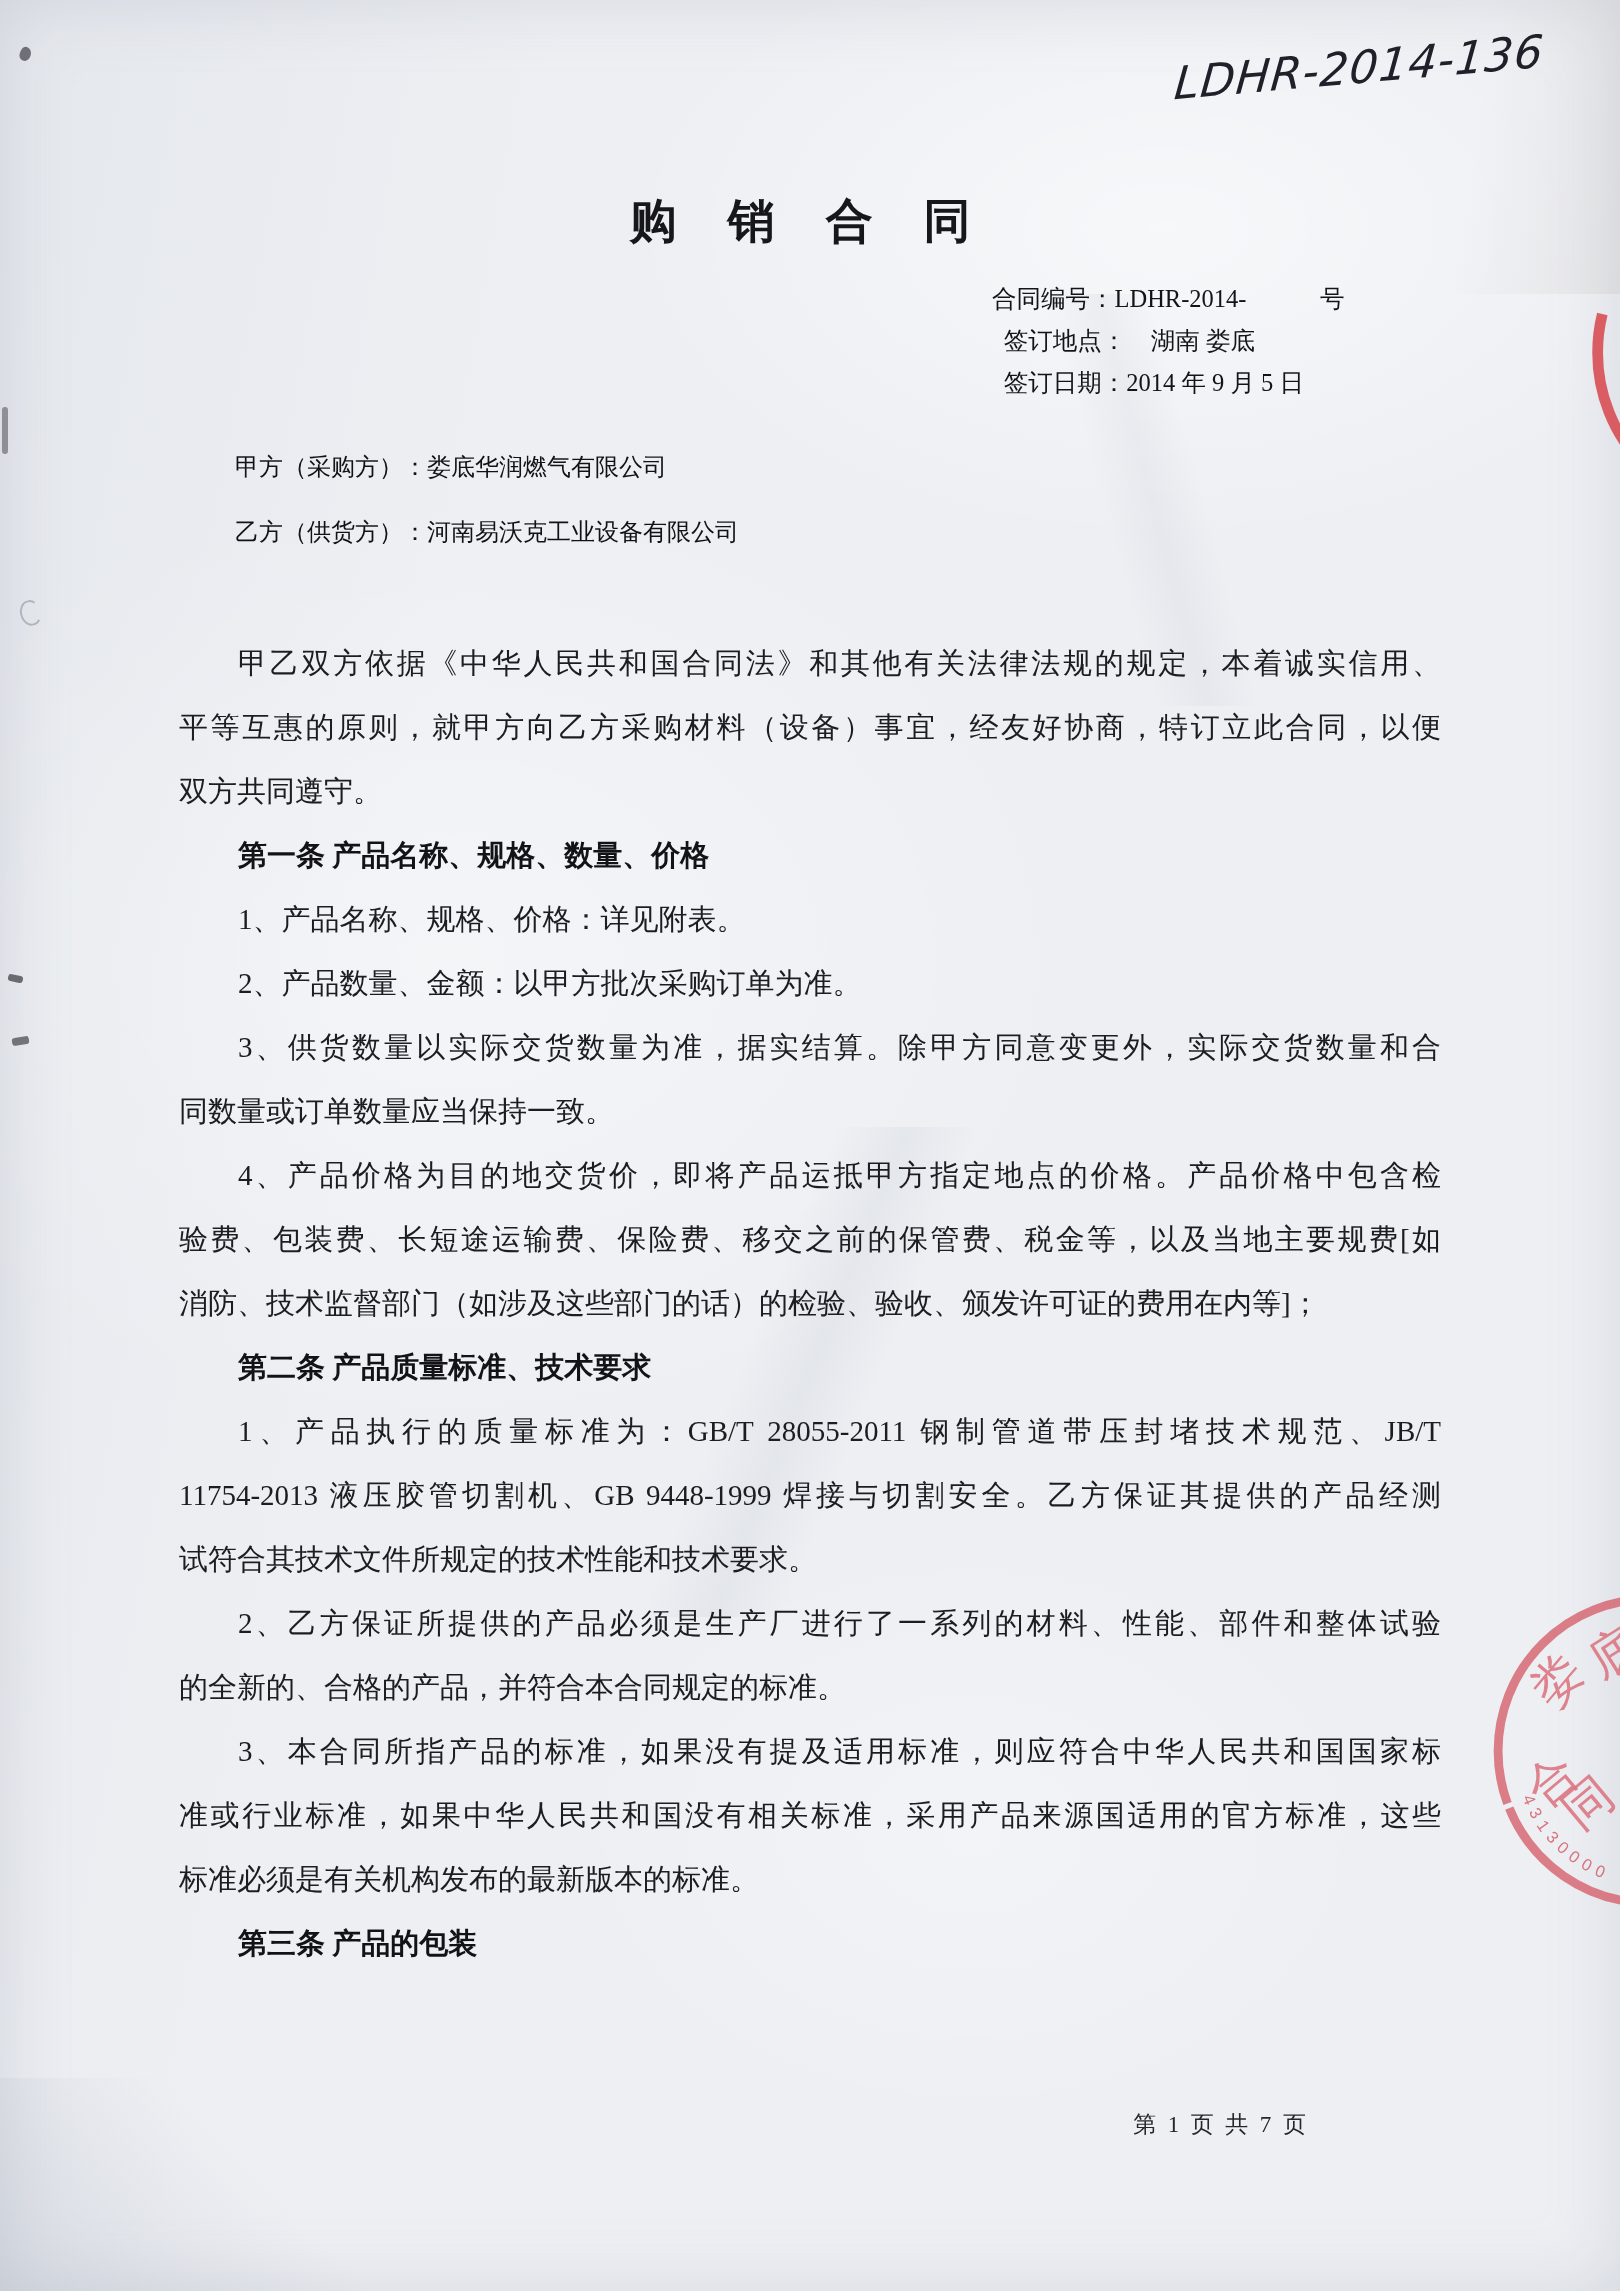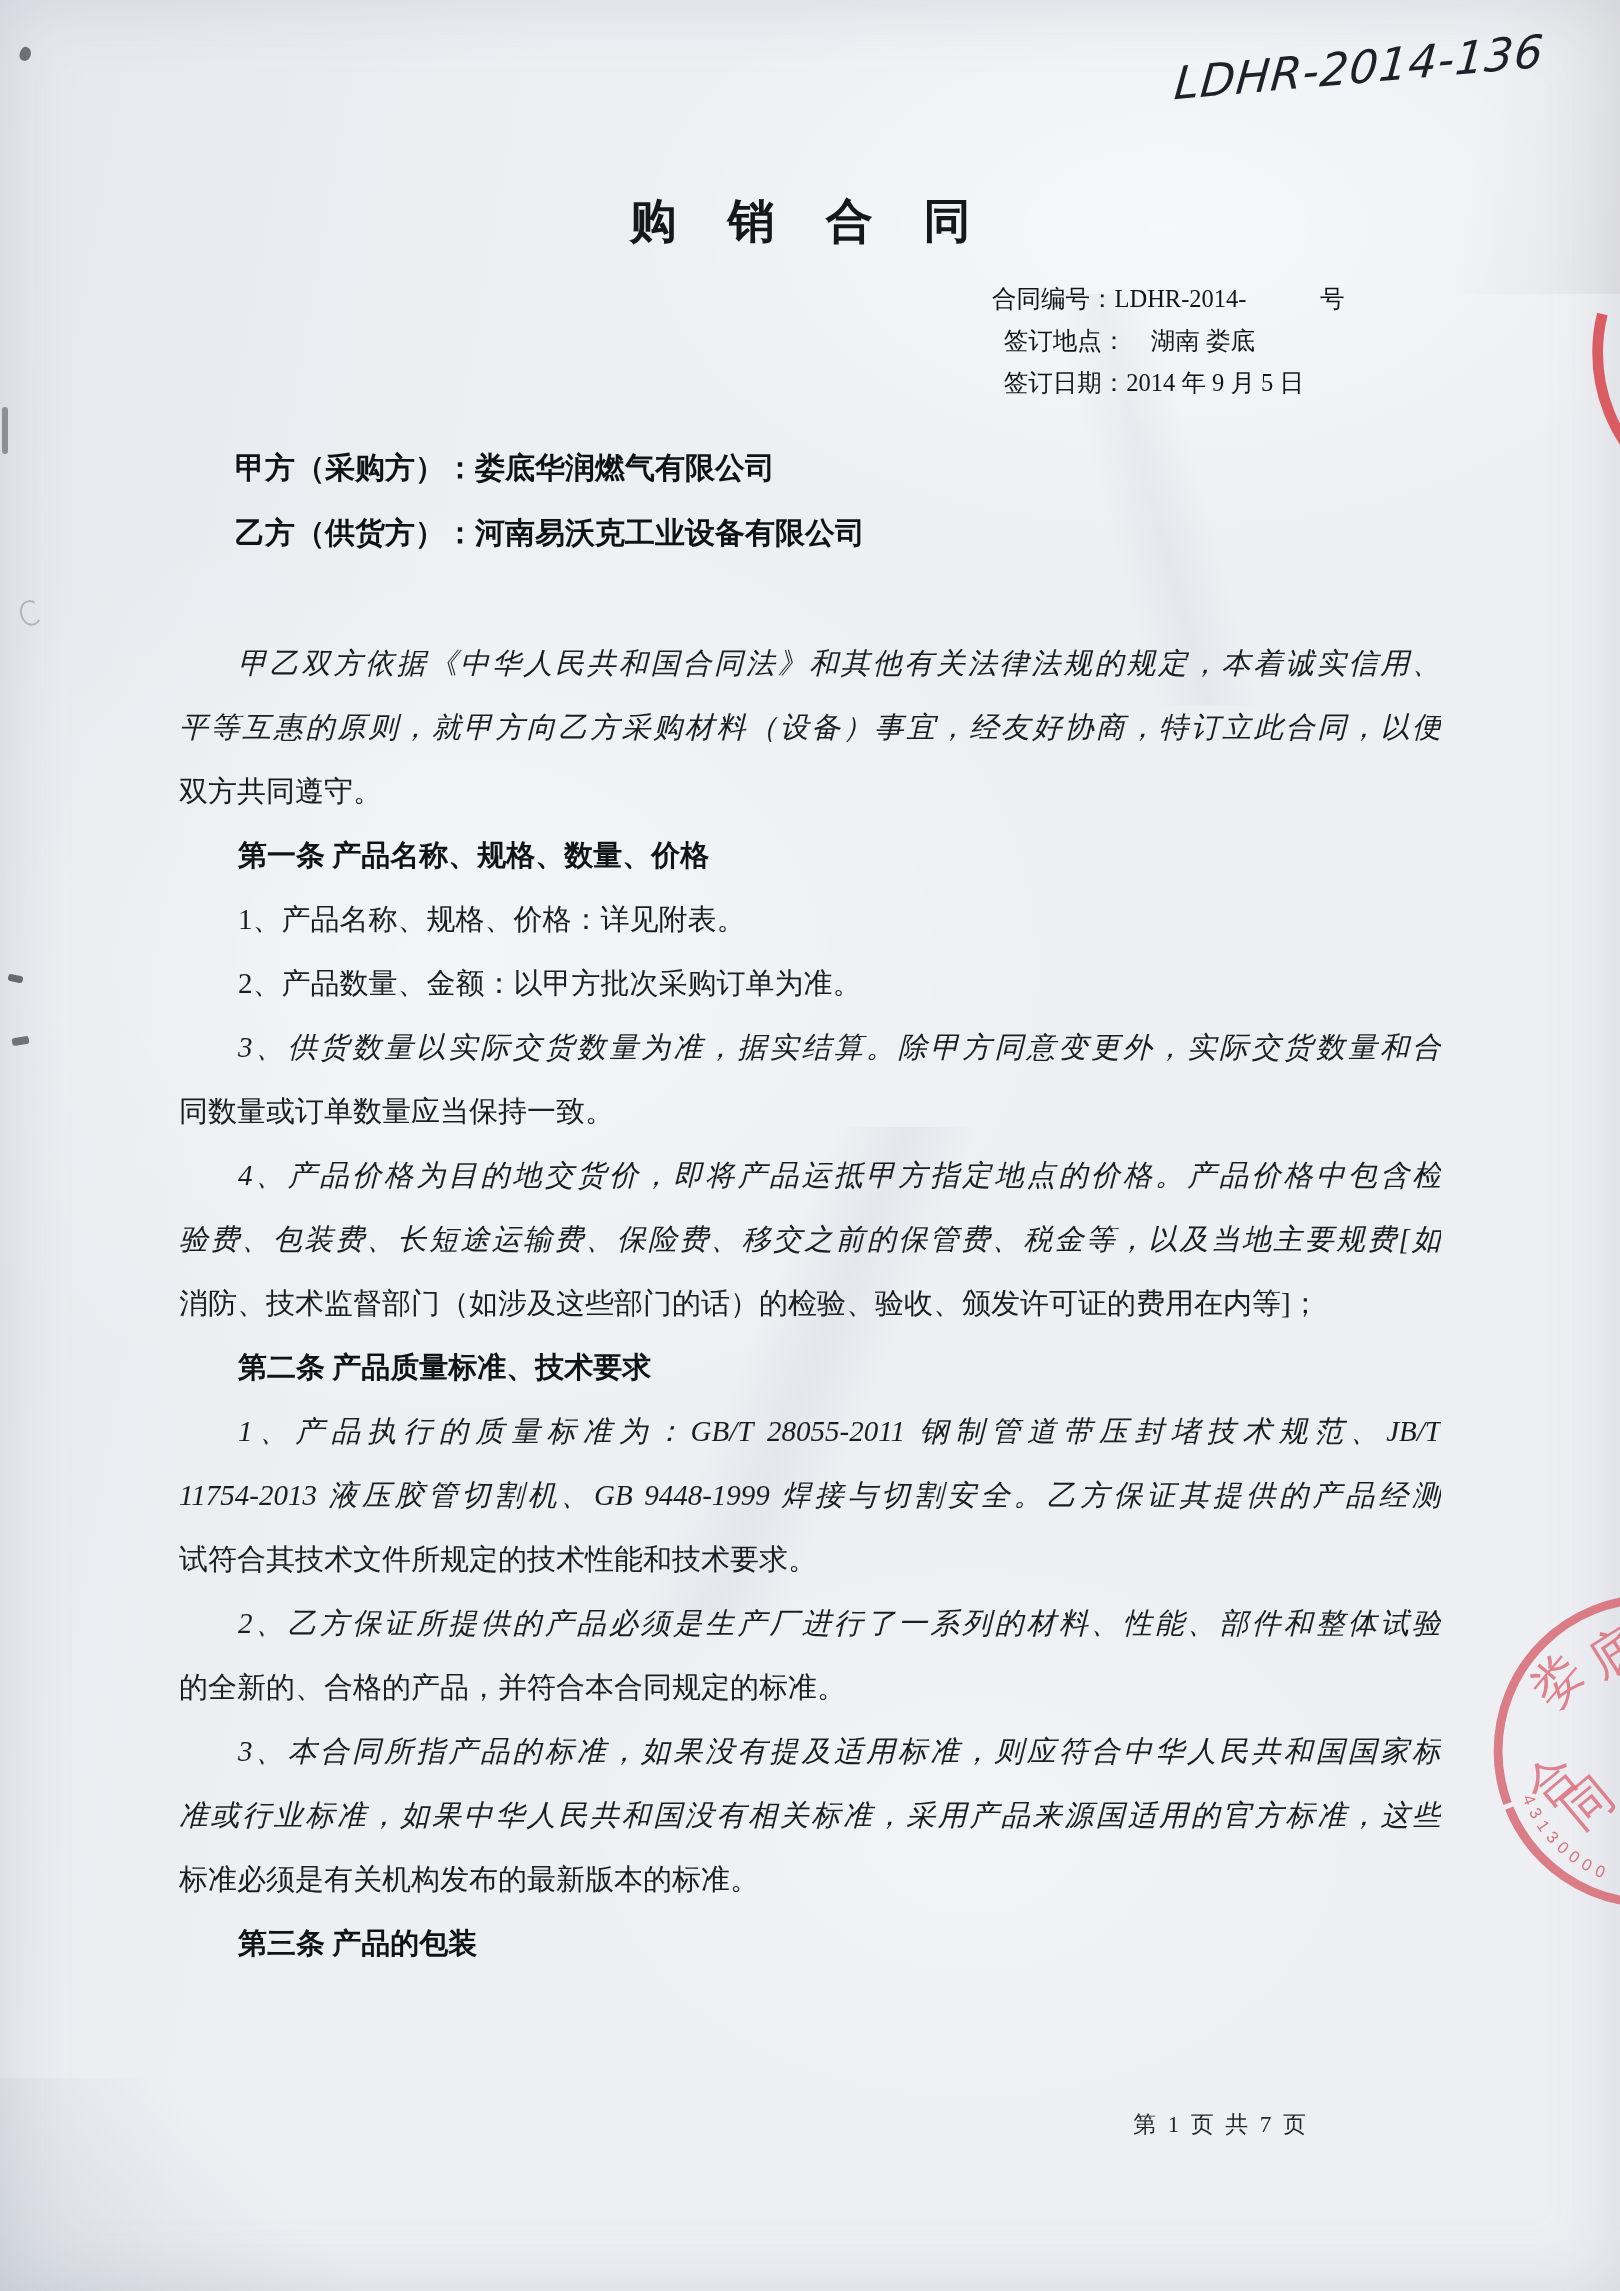--- a/index.html
+++ b/index.html
@@ -35,25 +35,25 @@
     transform:rotate(-5deg) skewX(-10deg);
     letter-spacing:1px;white-space:nowrap;
   }
   .title{
     position:absolute;left:0;top:192px;width:100%;
     text-align:center;font-size:47px;font-weight:bold;color:#17171a;
     letter-spacing:19.6px;line-height:59px;white-space:nowrap;
   }
   .meta{position:absolute;left:992px;top:278px;font-size:24.5px;line-height:42px;color:#141418;white-space:nowrap;}
   .meta .m2,.meta .m3{padding-left:11.8px;}
-  .parties{position:absolute;left:235px;top:435px;font-size:30px;font-weight:bold;color:#121216;}
+  .parties{position:absolute;left:235px;top:435px;font-size:24px;font-weight:normal;color:#121216;}
   .parties .party-line{height:65px;line-height:65px;white-space:nowrap;}
   .body{position:absolute;left:179px;top:631px;width:1262px;font-size:29px;color:#1c1c21;}
   .line{height:64px;line-height:64px;white-space:nowrap;}
-  .line.justify{white-space:normal;text-align:justify;text-align-last:justify;-moz-text-align-last:justify;text-justify:inter-character;height:64px;overflow:hidden;font-style:italic;}
+  .line.justify{white-space:normal;text-align:justify;text-align-last:justify;-moz-text-align-last:justify;text-justify:inter-character;height:64px;overflow:hidden;}
   .line.bold{font-weight:bold;color:#131317;}
   .line.indent{text-indent:59px;}
   .footer{position:absolute;left:1064px;top:2109px;width:314px;text-align:center;
     font-size:23px;letter-spacing:2.9px;color:#26262b;white-space:nowrap;}
 
   .stamp-main{position:absolute;left:1454px;top:1555px;width:392px;height:392px;}
   .stamp-main .rim{fill:none;stroke:#d6606c;stroke-width:9;opacity:.8;}
   .stamp-char{font-family:"Liberation Serif","DejaVu Serif",serif;font-size:50px;fill:#dd7480;opacity:.88;
     text-anchor:middle;dominant-baseline:central;}
   .stamp-digit{font-family:"Liberation Sans","DejaVu Sans",sans-serif;font-size:17px;fill:#d66772;opacity:.9;

